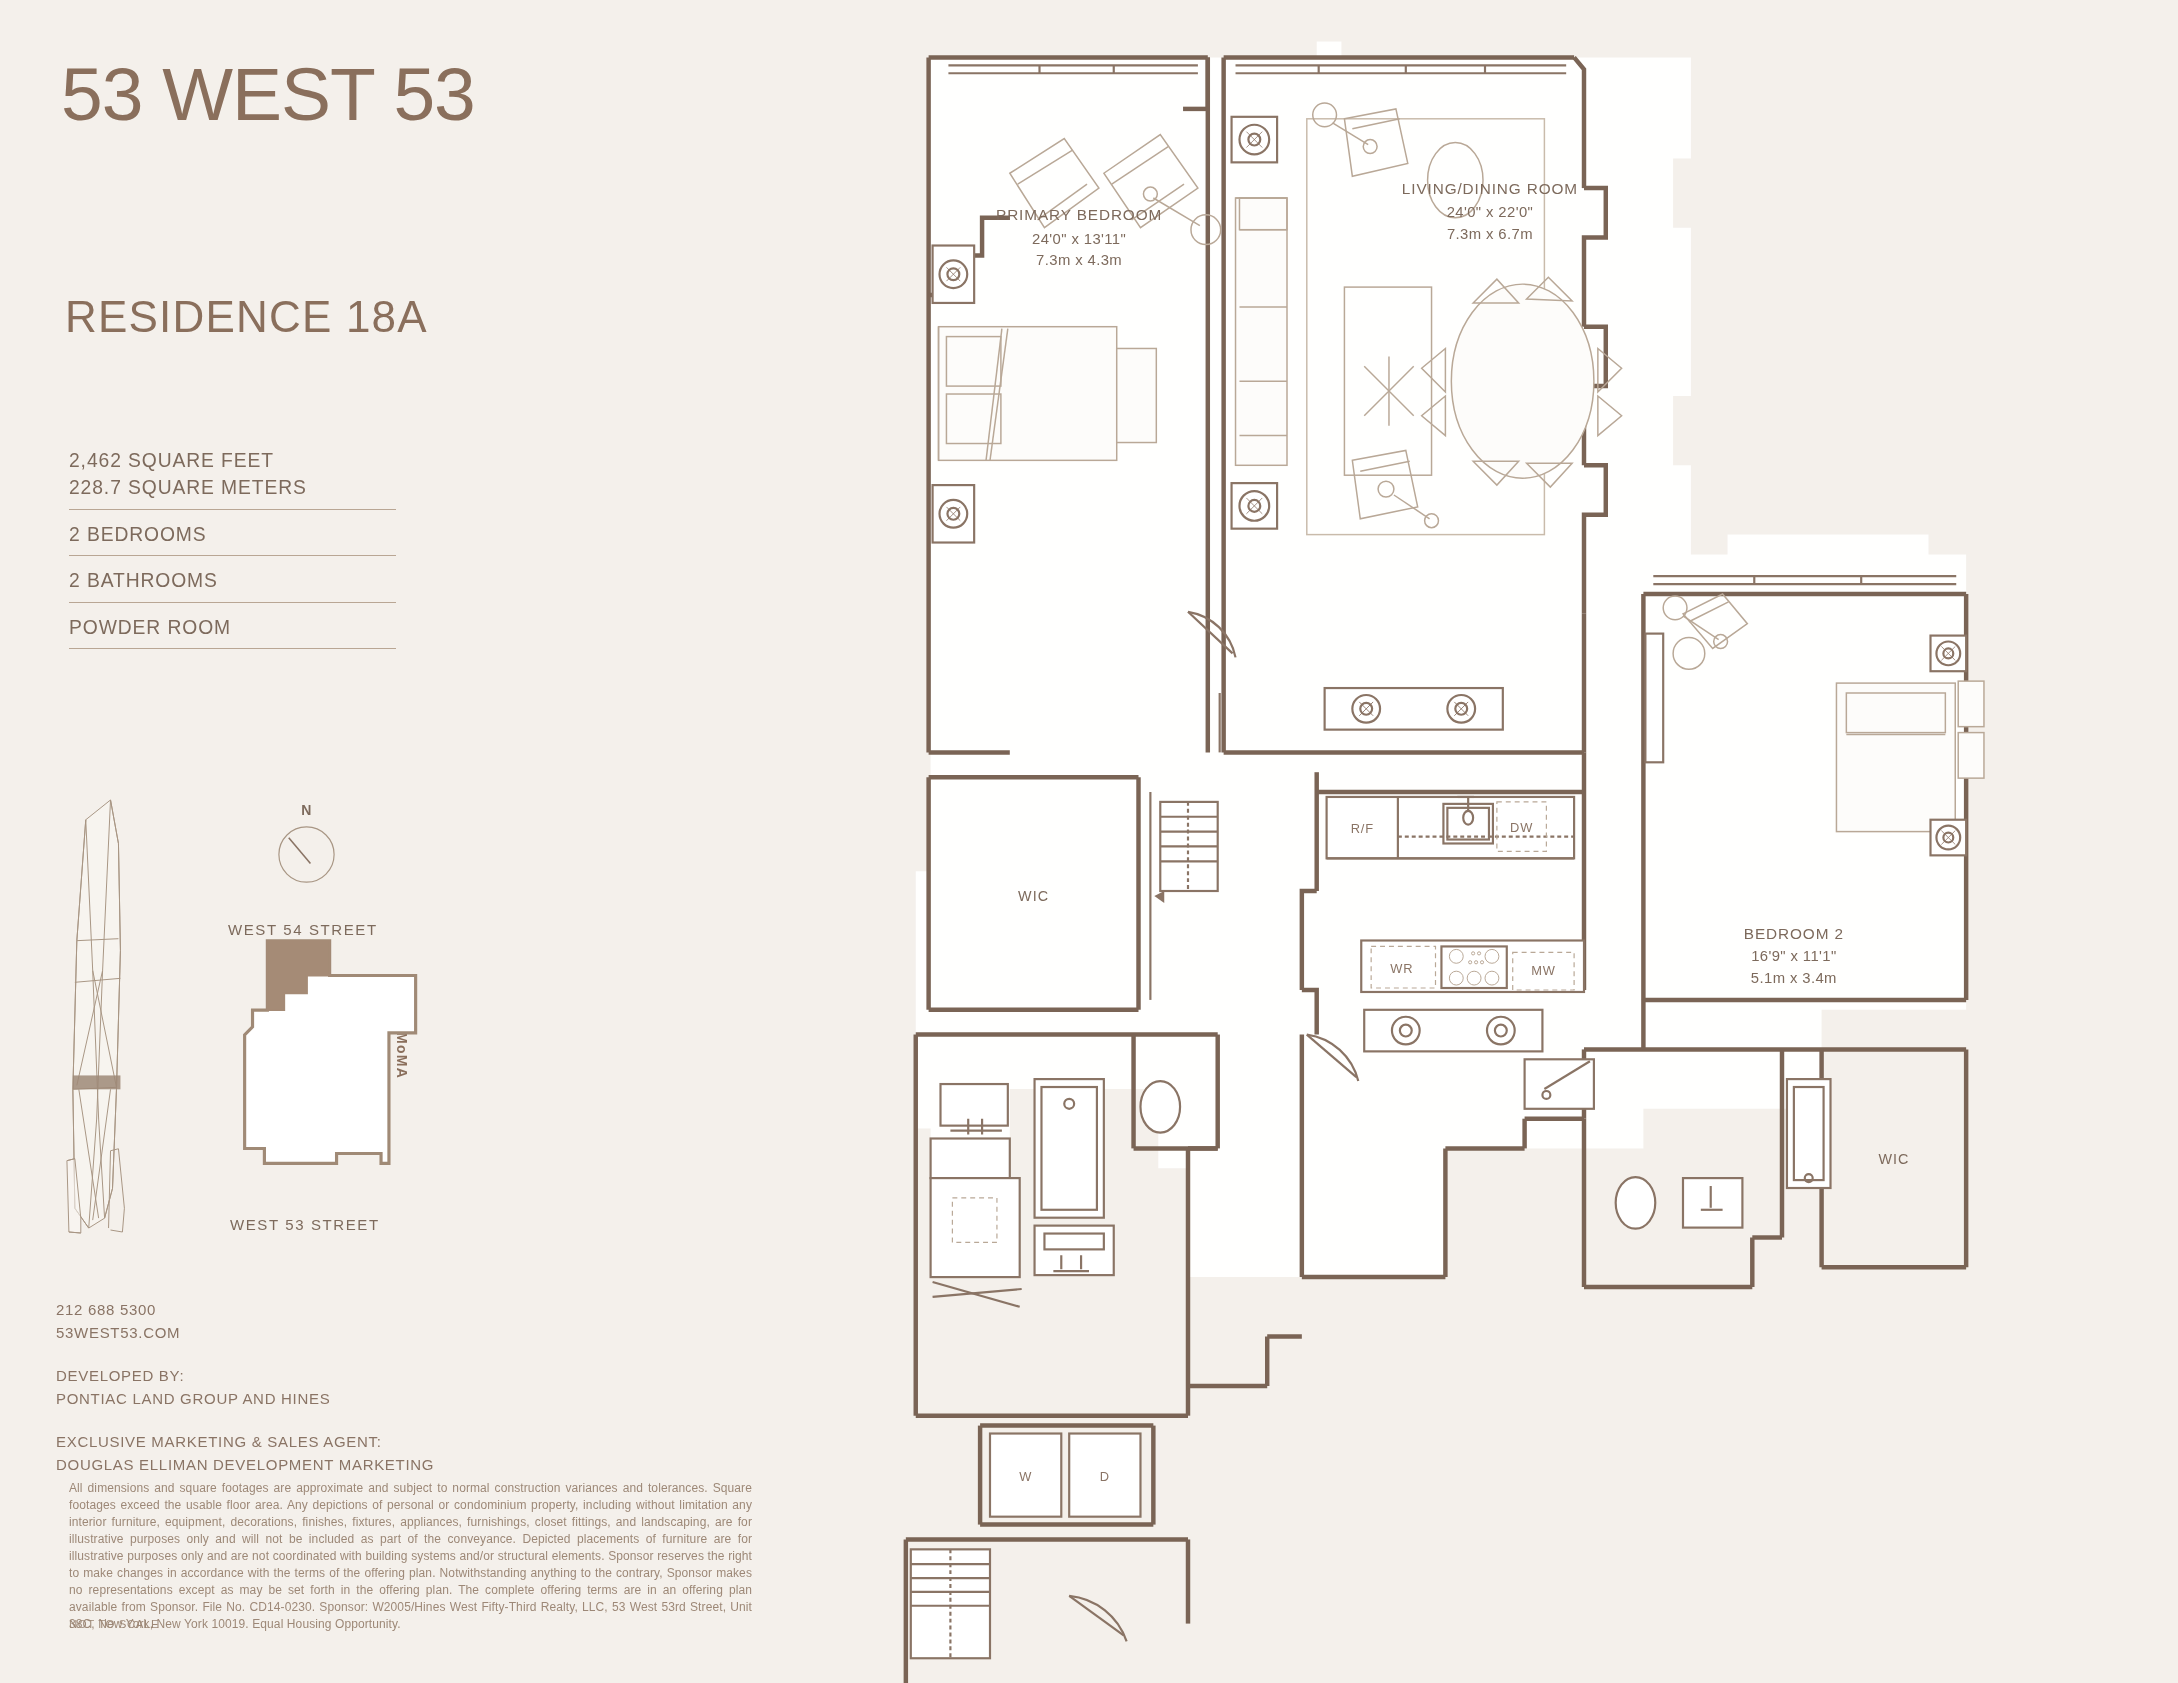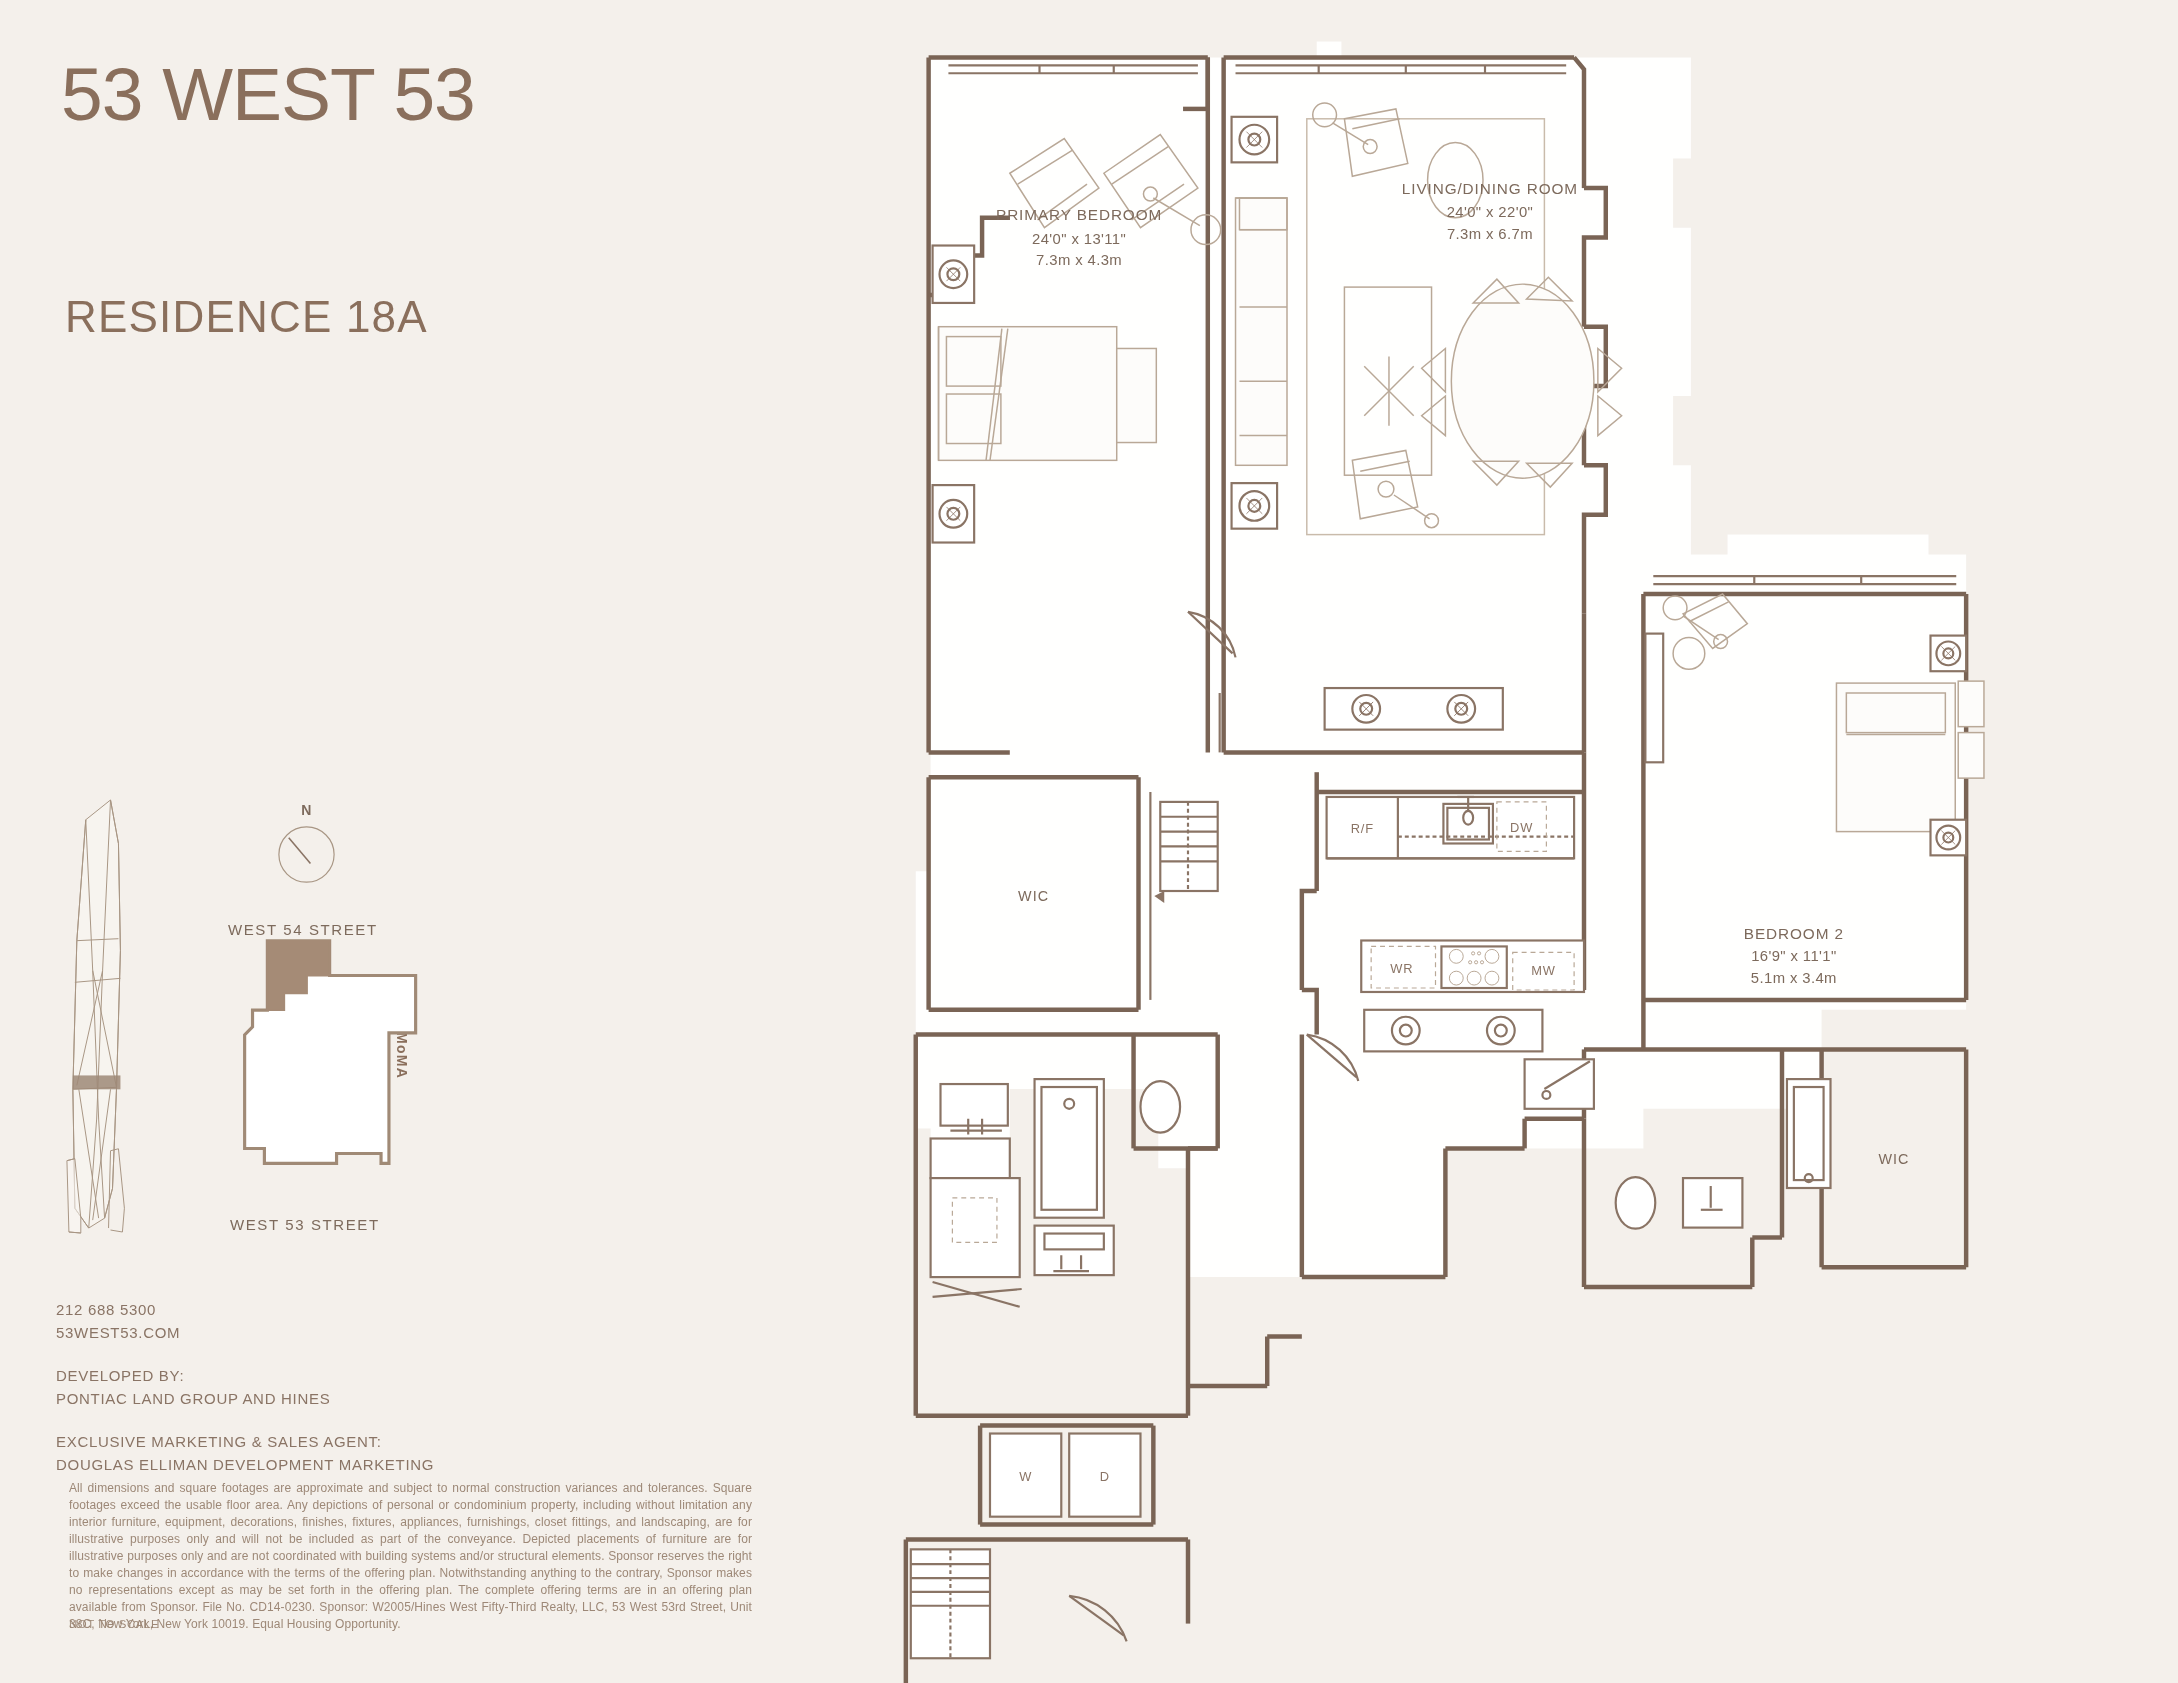--- a/index.html
+++ b/index.html
@@ -191,20 +191,35 @@
 <div class="page">
 
   <div class="left-panel">
 
     <div class="brand">
       <span>53 WEST 53</span>
     </div>
 
     <div class="residence-title">RESIDENCE 18A</div>
 
+    <div class="specs">
+      <div class="spec-row">
+        <div class="spec-line">2,462 SQUARE FEET</div>
+        <div class="spec-line">228.7 SQUARE METERS</div>
+      </div>
+      <div class="spec-row">
+        <div class="spec-line">2 BEDROOMS</div>
+      </div>
+      <div class="spec-row">
+        <div class="spec-line">2 BATHROOMS</div>
+      </div>
+      <div class="spec-row">
+        <div class="spec-line">POWDER ROOM</div>
+      </div>
+    </div>
 
     <div class="tower">
       <svg width="109" height="446" viewBox="0 0 110 450" fill="none" stroke="#a89684" stroke-width="1">
         <path d="M27 28 L52 8 L60 52 L62 160 L58 300 L54 400 L46 430 L30 440 L16 420 L14 300 L18 150 Z" fill="#faf7f3" fill-opacity="0.55"></path>
         <path d="M52 8 L60 52 L62 160 L58 300 L54 400 L46 430"></path>
         <path d="M27 28 L18 150 L14 300 L16 420 L30 440"></path>
         <path d="M27 28 L34 180 L40 330 L46 430"></path>
         <path d="M52 8 L44 180 L38 330 L30 440"></path>
         <path d="M16 192 L62 188"></path>
         <path d="M14 300 L58 298"></path>

